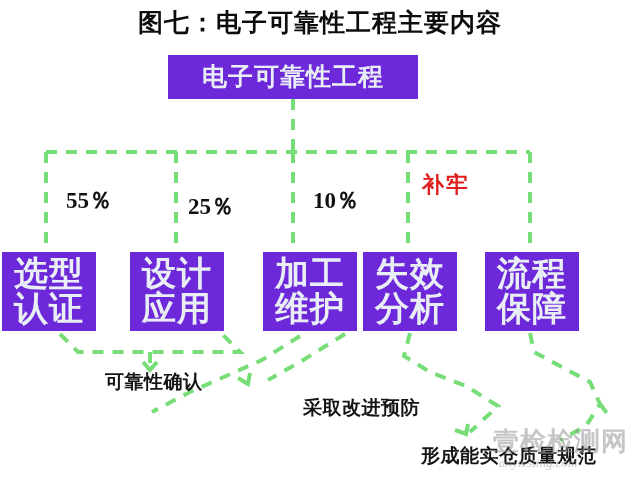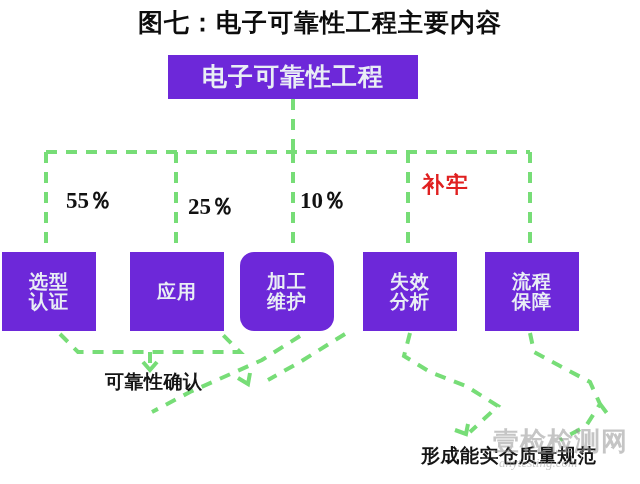--- a/index.html
+++ b/index.html
@@ -35,44 +35,44 @@
     justify-content:center;
     line-height:1.02;
     letter-spacing:1px;
   }
   .box.root{
     left:168px;top:55px;width:250px;height:44px;
     font-size:25px;
   }
   .box.leaf{
     top:252px;width:94px;height:79px;
-    font-size:19px;
+    font-size:34px;
     font-family:Liberation Serif, serif;
   }
   .box .two{display:block;}
   .box .two i{display:block;font-style:normal;}
 
   .leaf1{left:2px;}
   .leaf2{left:130px;}
-  .leaf3{left:240px;border-radius:14px;}
+  .leaf3{left:263px;}
   .leaf4{left:363px;}
   .leaf5{left:485px;}
 
   
   .pct{
     position:absolute;
     font-size:23px;
     font-weight:700;
     color:#111111;
     white-space:nowrap;
     font-family:"Liberation Serif","DejaVu Serif",serif;
   }
   .pct1{left:66px;top:185px;}
   .pct2{left:188px;top:185px;margin-top:6px;}
-  .pct3{left:300px;top:185px;}
+  .pct3{left:313px;top:185px;}
 
   
   .idiom{
     position:absolute;left:414px;top:172px;
     width:64px;
     font-size:22px;
     font-weight:700;
     color:#e02020;
     text-align:center;
     line-height:1.22;
@@ -160,20 +160,21 @@
   </div>
 
   <div class="box leaf leaf1">
     <span class="two">
       <i>选型</i>
       <i>认证</i>
     </span>
   </div>
   <div class="box leaf leaf2">
     <span class="two">
+      <i>设计</i>
       <i>应用</i>
     </span>
   </div>
   <div class="box leaf leaf3">
     <span class="two">
       <i>加工</i>
       <i>维护</i>
     </span>
   </div>
   <div class="box leaf leaf4">
@@ -191,20 +192,21 @@
 
   <div class="pct pct1">55％</div>
   <div class="pct pct2">25％</div>
   <div class="pct pct3">10％</div>
 
   <div class="idiom">
     <i>补牢</i>
   </div>
 
   <div class="cap cap1">可靠性确认</div>
+  <div class="cap cap2">采取改进预防</div>
   <div class="cap cap3">形成能实仓质量规范</div>
 
   <div class="wm">
     <div class="wm-cn">壹检检测网</div>
     <div class="wm-en">anytesting.com</div>
   </div>
 
 </div>
 
 </body></html>

